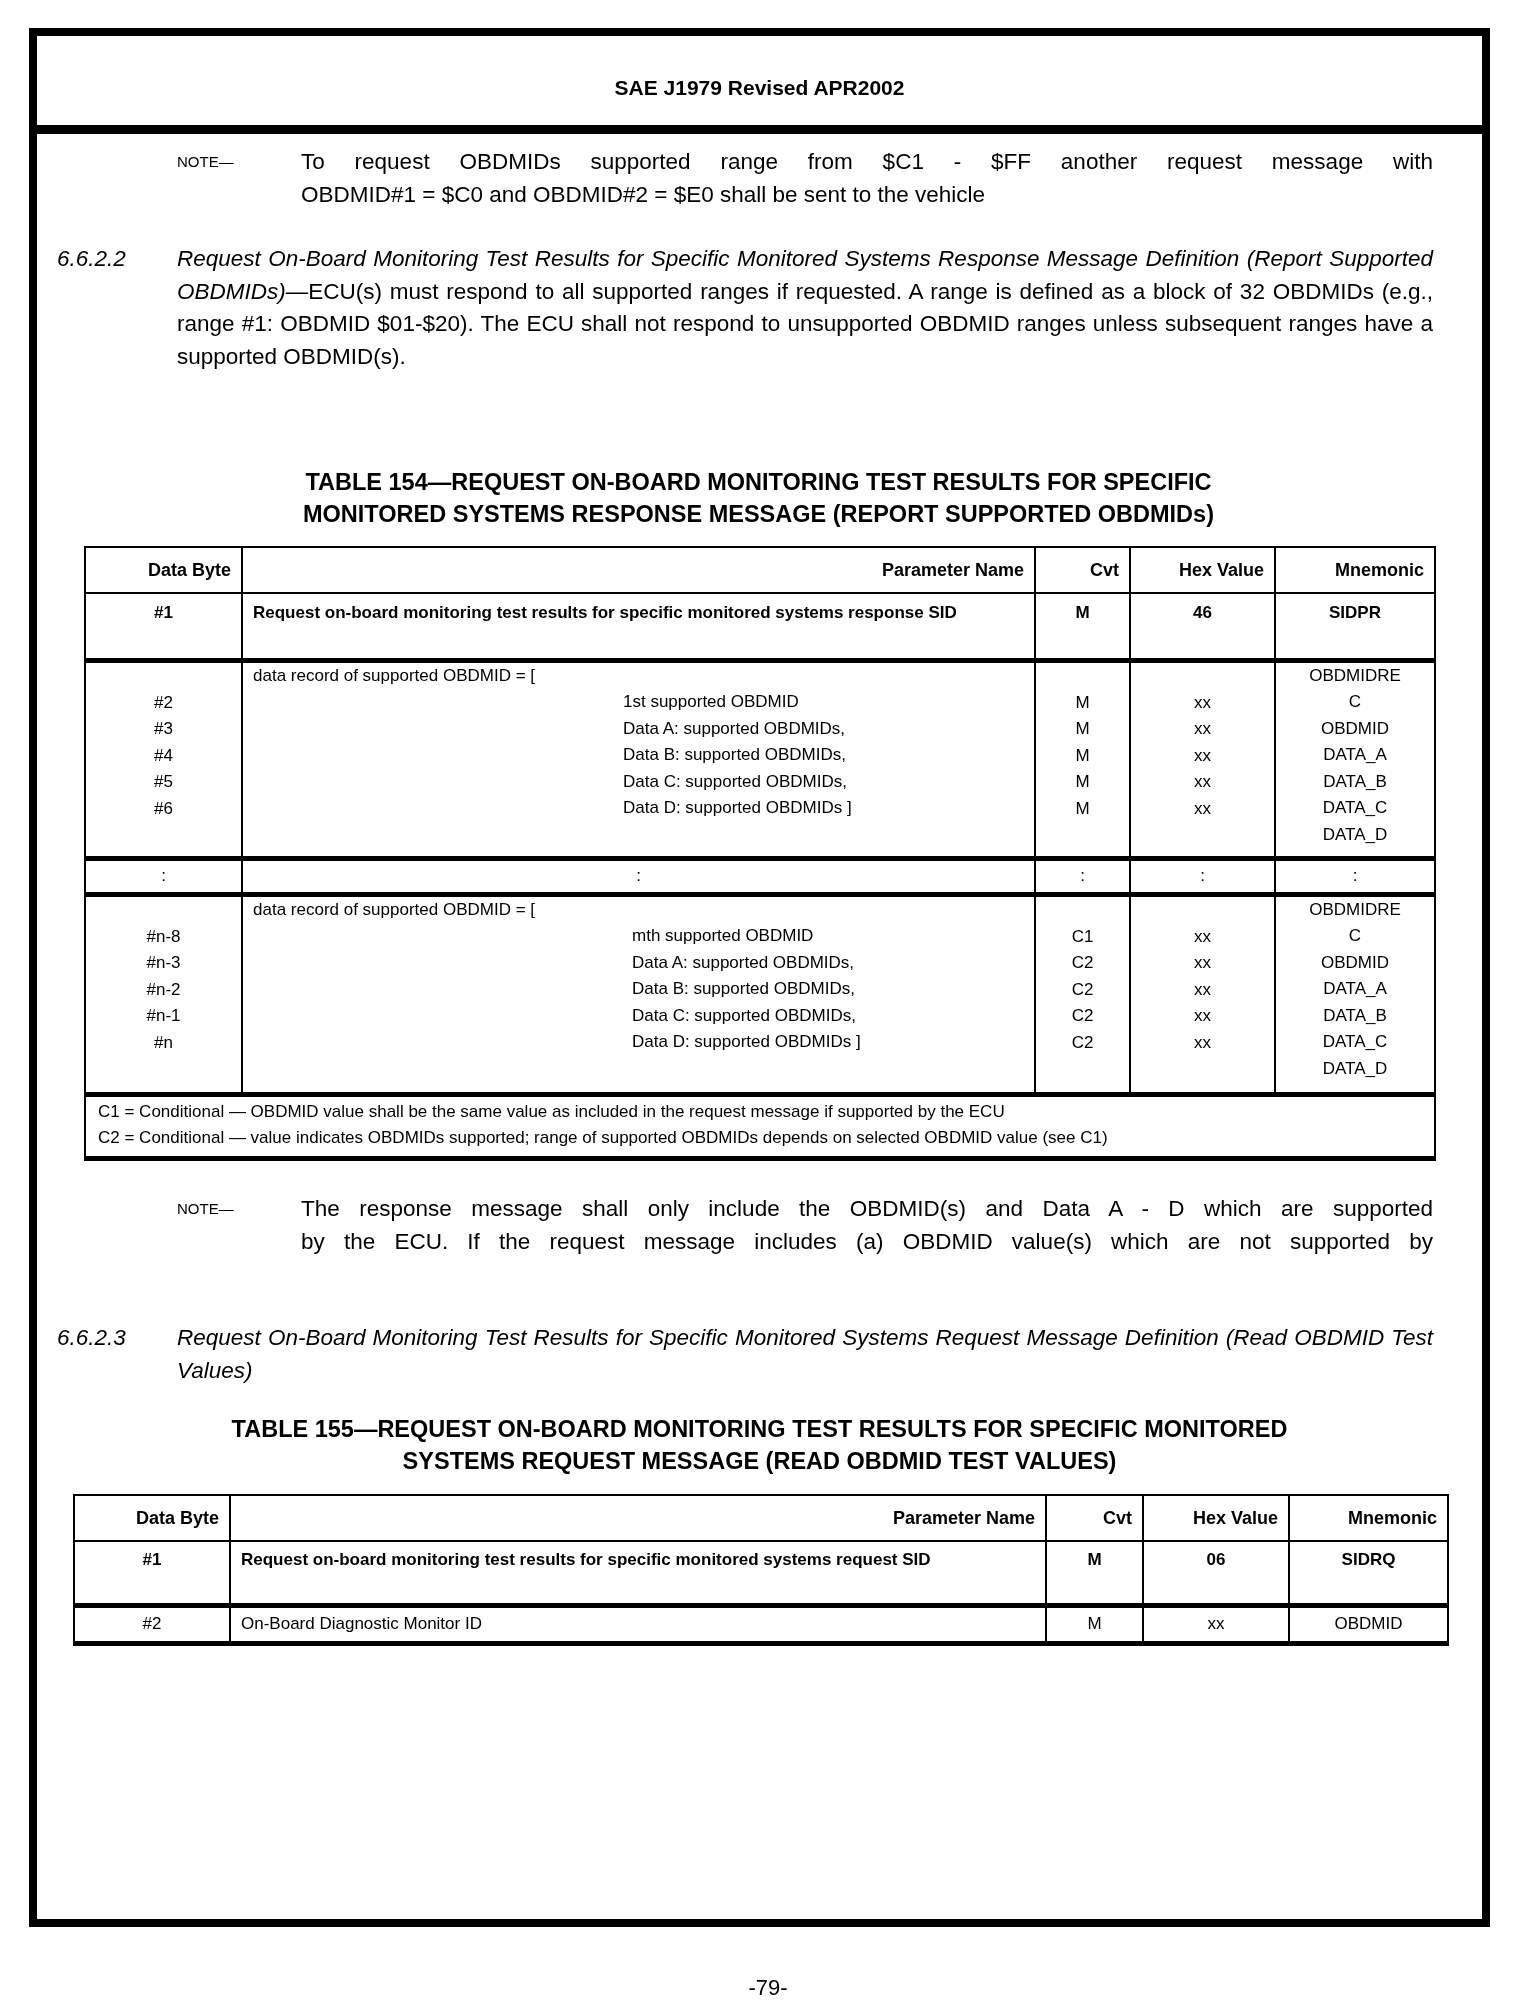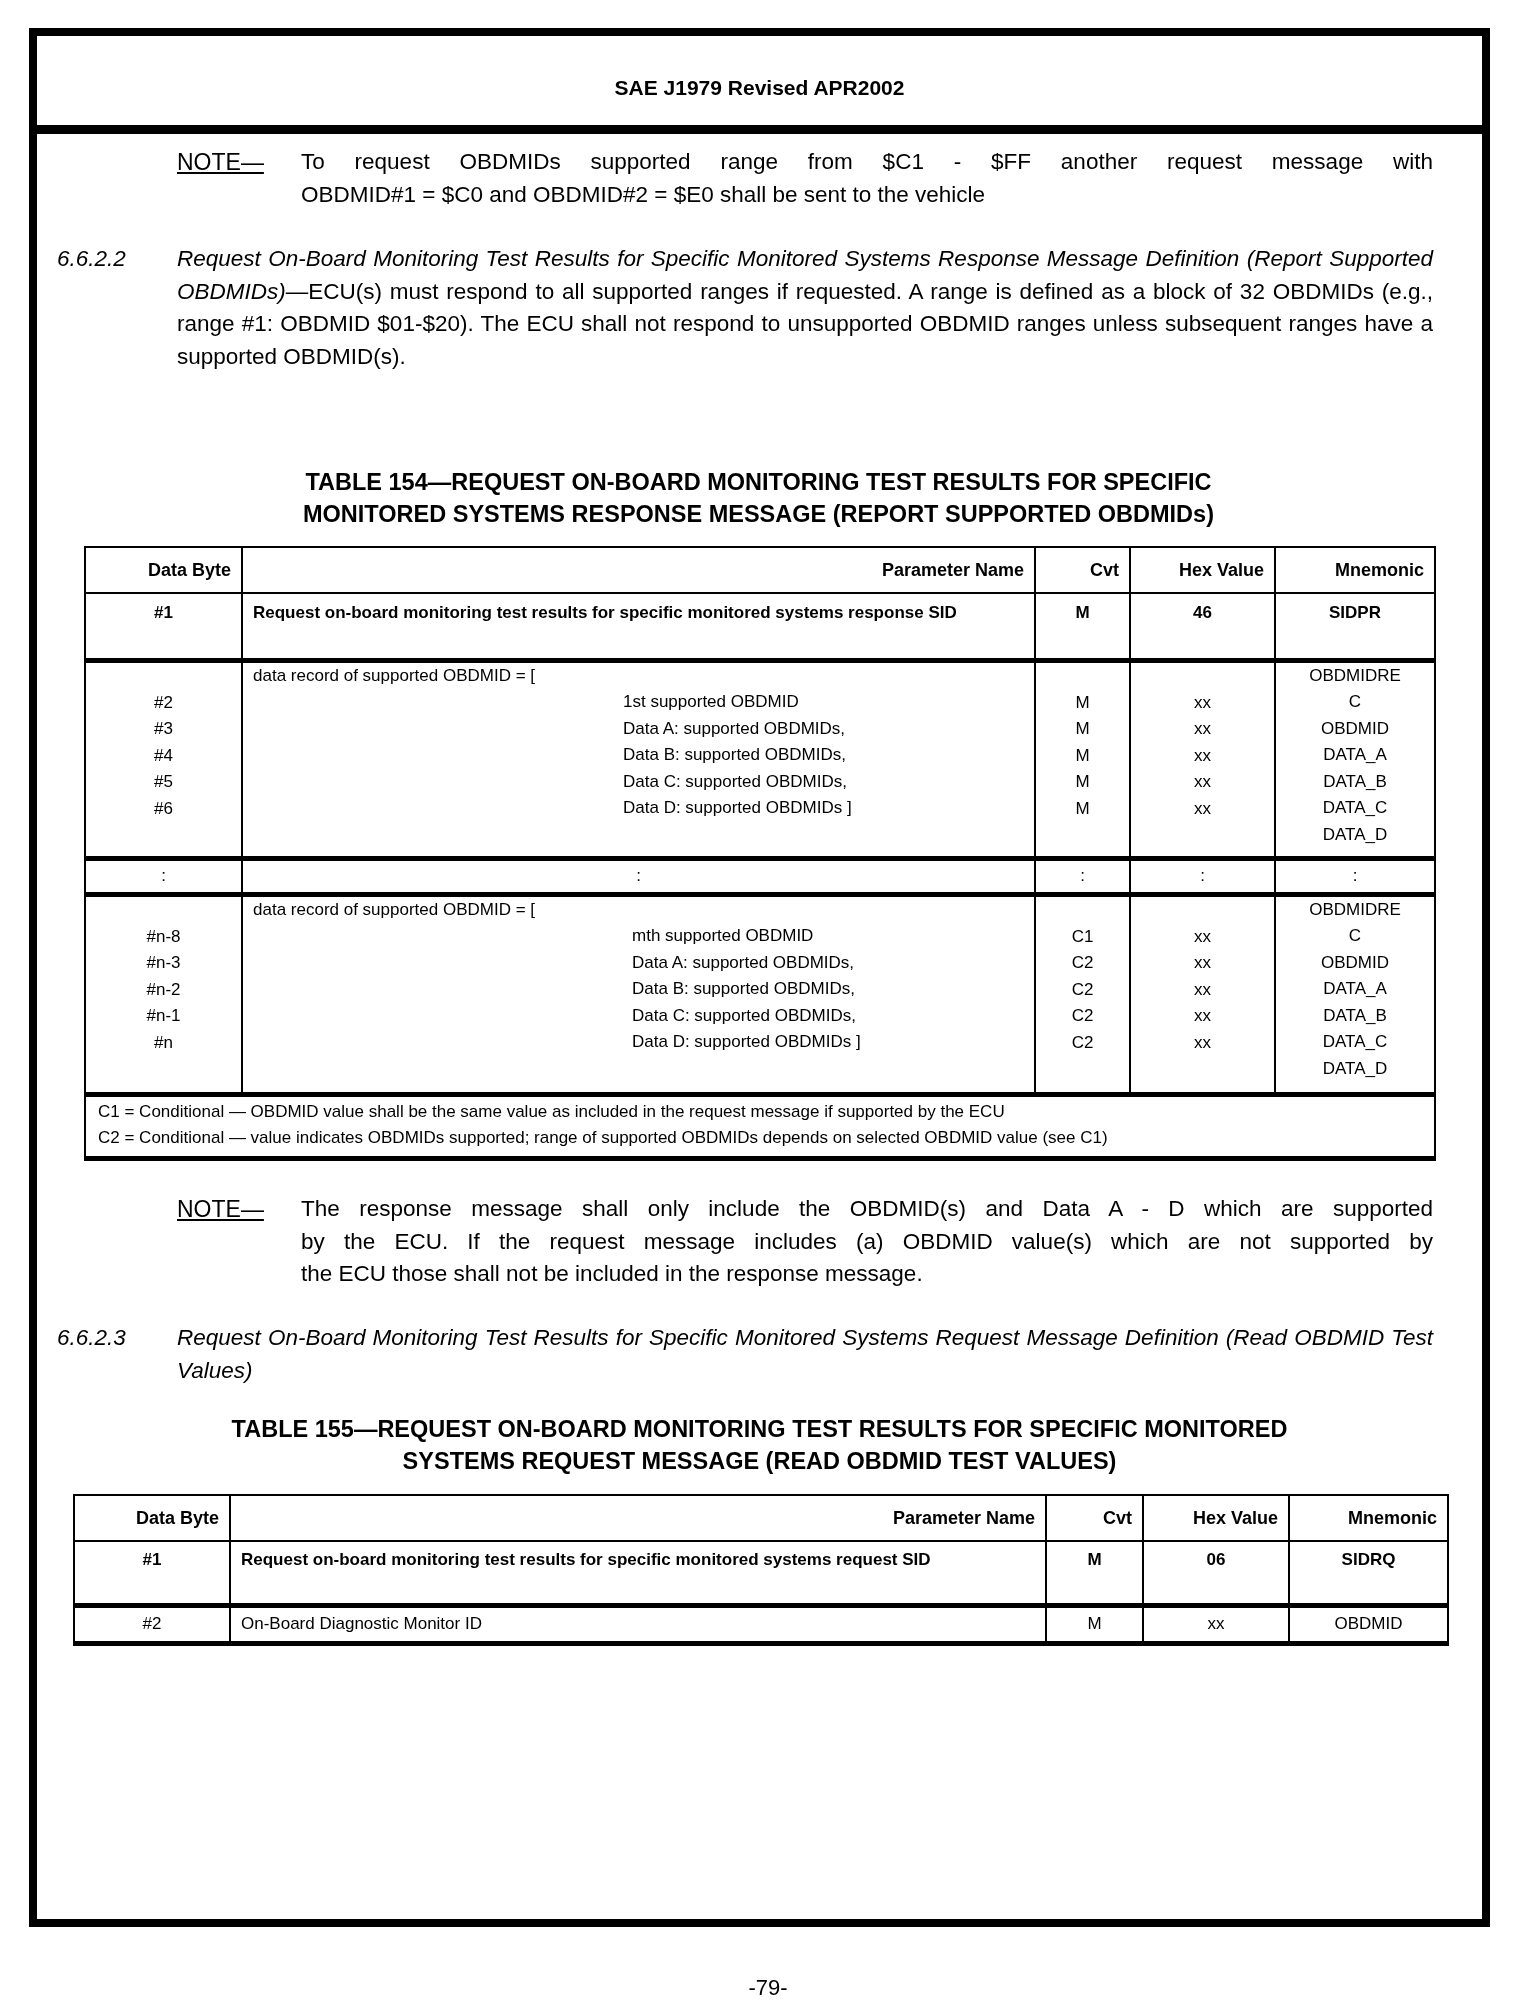--- a/index.html
+++ b/index.html
@@ -3,21 +3,21 @@
 <meta charset="utf-8">
 <style>
   html, body { margin:0; padding:0; background:#ffffff; }
   body { width:1536px; height:2000px; position:relative; overflow:hidden;
          font-family:"Liberation Sans", sans-serif; color:#000; }
   .frame { position:absolute; left:29px; top:28px; width:1461px; height:1899px;
            border:8px solid #000; box-sizing:border-box; }
   .hdr-sep { position:absolute; left:29px; top:125px; width:1461px; height:9px; background:#000; }
   .hdr-title { position:absolute; left:29px; top:76px; width:1461px; text-align:center;
                font-weight:bold; font-size:21px; }
-  .note-label { position:absolute; left:177px; font-size:23px; line-height:32.5px;text-decoration:underline; }
+  .note-label { position:absolute; left:177px; font-size:15px; line-height:32.5px; }
   .note-body { position:absolute; left:301px; width:1132px; font-size:22.5px; line-height:32.5px;
                text-align:justify; }
   .secnum { position:absolute; left:57px; font-style:italic; font-size:22.5px; line-height:32.5px;text-align:right; }
   .secbody { position:absolute; left:177px; width:1256px; font-size:22.5px; line-height:32.5px;
              text-align:justify; }
   .secbody .it { font-style:italic; }
   .tbl-title { position:absolute; text-align:center; font-weight:bold; font-size:23.5px;
                line-height:32px; }
   table { position:absolute; border-collapse:collapse; table-layout:fixed; }
   td, th { border:2.5px solid #000; padding:0 10px; vertical-align:top; }
@@ -174,21 +174,20 @@
       <div>C2 = Conditional — value indicates OBDMIDs supported; range of supported OBDMIDs depends on selected OBDMID value (see C1)</div>
     </td>
   </tr>
 </tbody>
   </table>
 
 <div class="note-label" style="top:1193px;">NOTE—</div>
 <div class="note-body" style="top:1193px;">
   <div style="text-align:justify;text-align-last:justify;">The response message shall only include the OBDMID(s) and Data A - D which are supported</div>
   <div style="text-align:justify;text-align-last:justify;">by the ECU. If the request message includes (a) OBDMID value(s) which are not supported by</div>
-  <div>the ECU those shall not be included in the response message.</div>
 </div>
 
 <div class="secnum" style="top:1322px;">6.6.2.3</div>
 <div class="secbody" style="top:1322px;">
   <span class="it">Request On-Board Monitoring Test Results for Specific Monitored Systems Request Message Definition (Read OBDMID Test Values)</span>
 </div>
 
 <div class="tbl-title" style="left:73px; width:1373px; top:1413px;">
   <div>TABLE 155—REQUEST ON-BOARD MONITORING TEST RESULTS FOR SPECIFIC MONITORED</div>
   <div>SYSTEMS REQUEST MESSAGE (READ OBDMID TEST VALUES)</div>

